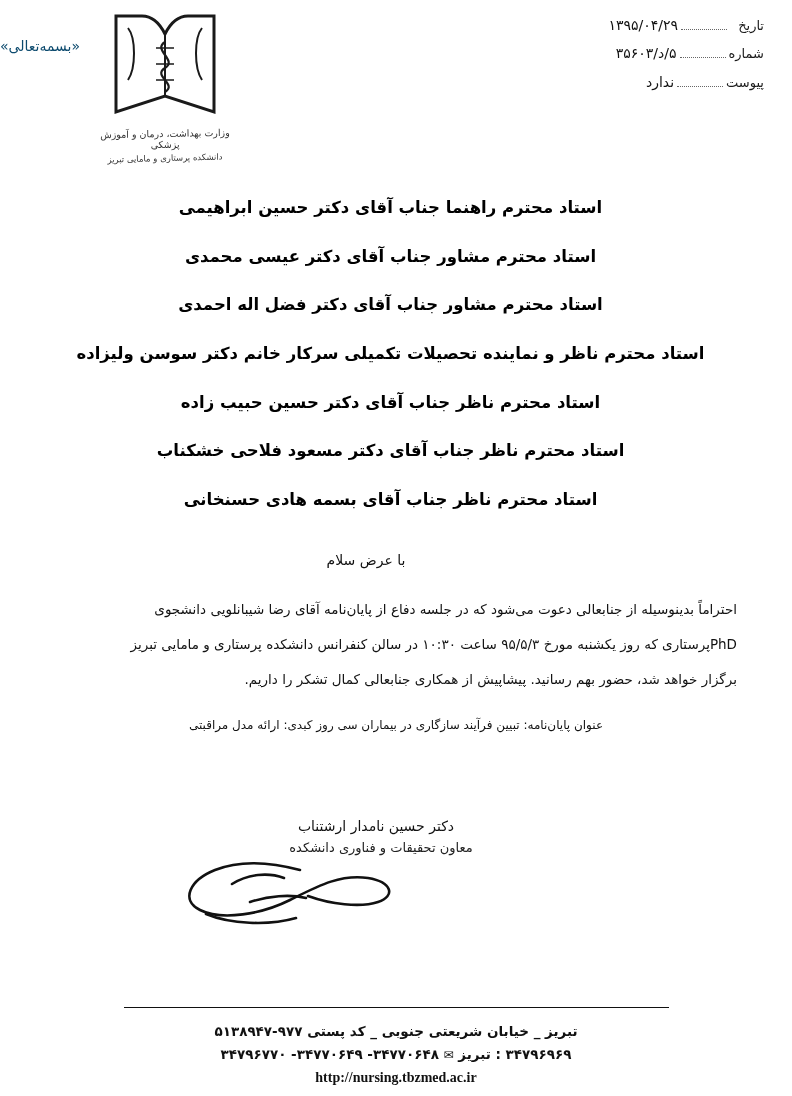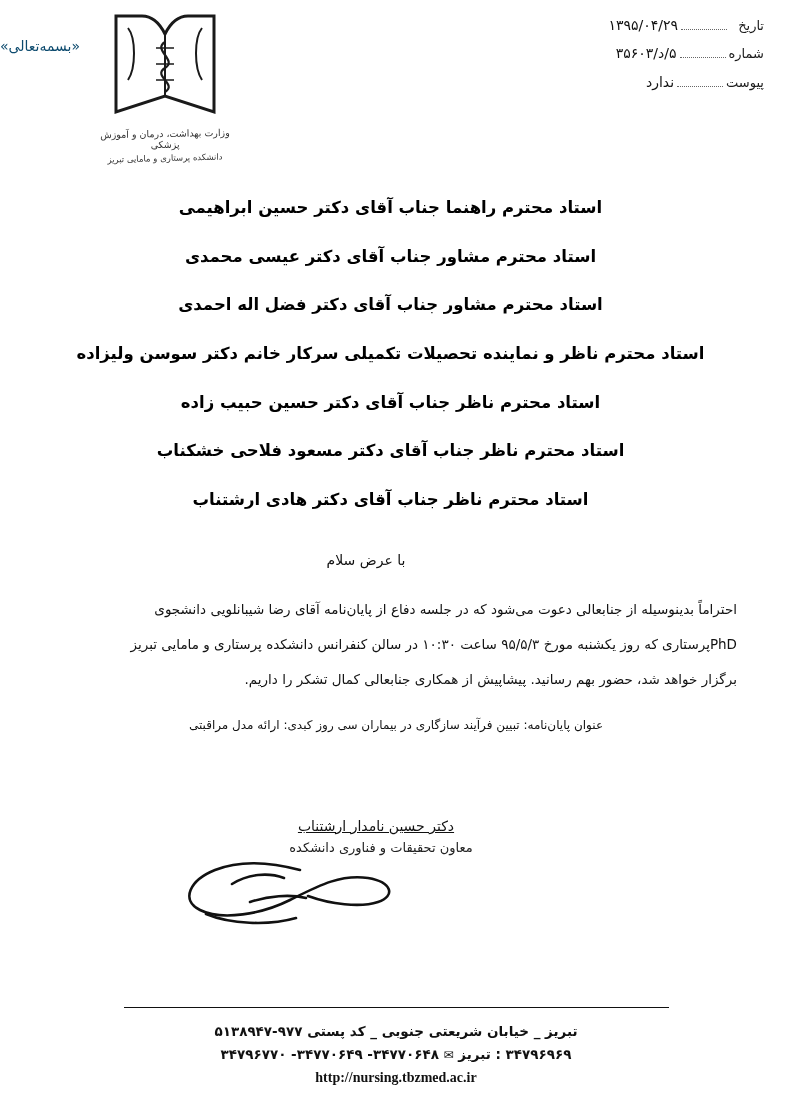--- a/index.html
+++ b/index.html
@@ -164,21 +164,20 @@
     top: 818px;
     right: 0;
     left: 0;
     text-align: center;
   }
   .sig-name {
     font-size: 14px;
     color: #111;
     margin-bottom: 6px;
     margin-right: 40px;
-    text-decoration: underline;
   }
   .sig-role {
     font-size: 13px;
     color: #222;
     margin-right: 30px;
   }
   .sig-mark {
     position: absolute;
     top: 26px;
     left: 0;
@@ -266,21 +265,21 @@
     </div>
   </div>
 
   <div class="recipients">
     <div class="recipient">استاد محترم راهنما جناب آقای دکتر حسین ابراهیمی</div>
     <div class="recipient">استاد محترم مشاور جناب آقای دکتر عیسی محمدی</div>
     <div class="recipient">استاد محترم مشاور جناب آقای دکتر فضل اله احمدی</div>
     <div class="recipient">استاد محترم ناظر و نماینده تحصیلات تکمیلی سرکار خانم دکتر سوسن ولیزاده</div>
     <div class="recipient">استاد محترم ناظر جناب آقای دکتر حسین حبیب زاده</div>
     <div class="recipient">استاد محترم ناظر جناب آقای دکتر مسعود فلاحی خشکناب</div>
-    <div class="recipient">استاد محترم ناظر جناب آقای دکتر هادی ارشتناب</div>
+    <div class="recipient">استاد محترم ناظر جناب آقای بسمه هادی حسنخانی</div>
   </div>
 
   <div class="salutation">
     <span>با عرض سلام</span>
   </div>
 
   <div class="body-text">
     <span class="body-line">احتراماً بدینوسیله از جنابعالی دعوت می‌شود که در جلسه دفاع از پایان‌نامه آقای رضا شیبانلویی دانشجوی</span>
     <span class="body-line">PhDپرستاری که روز یکشنبه مورخ ۹۵/۵/۳ ساعت ۱۰:۳۰ در سالن کنفرانس دانشکده پرستاری و مامایی تبریز</span>
     <span class="body-line">برگزار خواهد شد، حضور بهم رسانید. پیشاپیش از همکاری جنابعالی کمال تشکر را داریم.</span>

